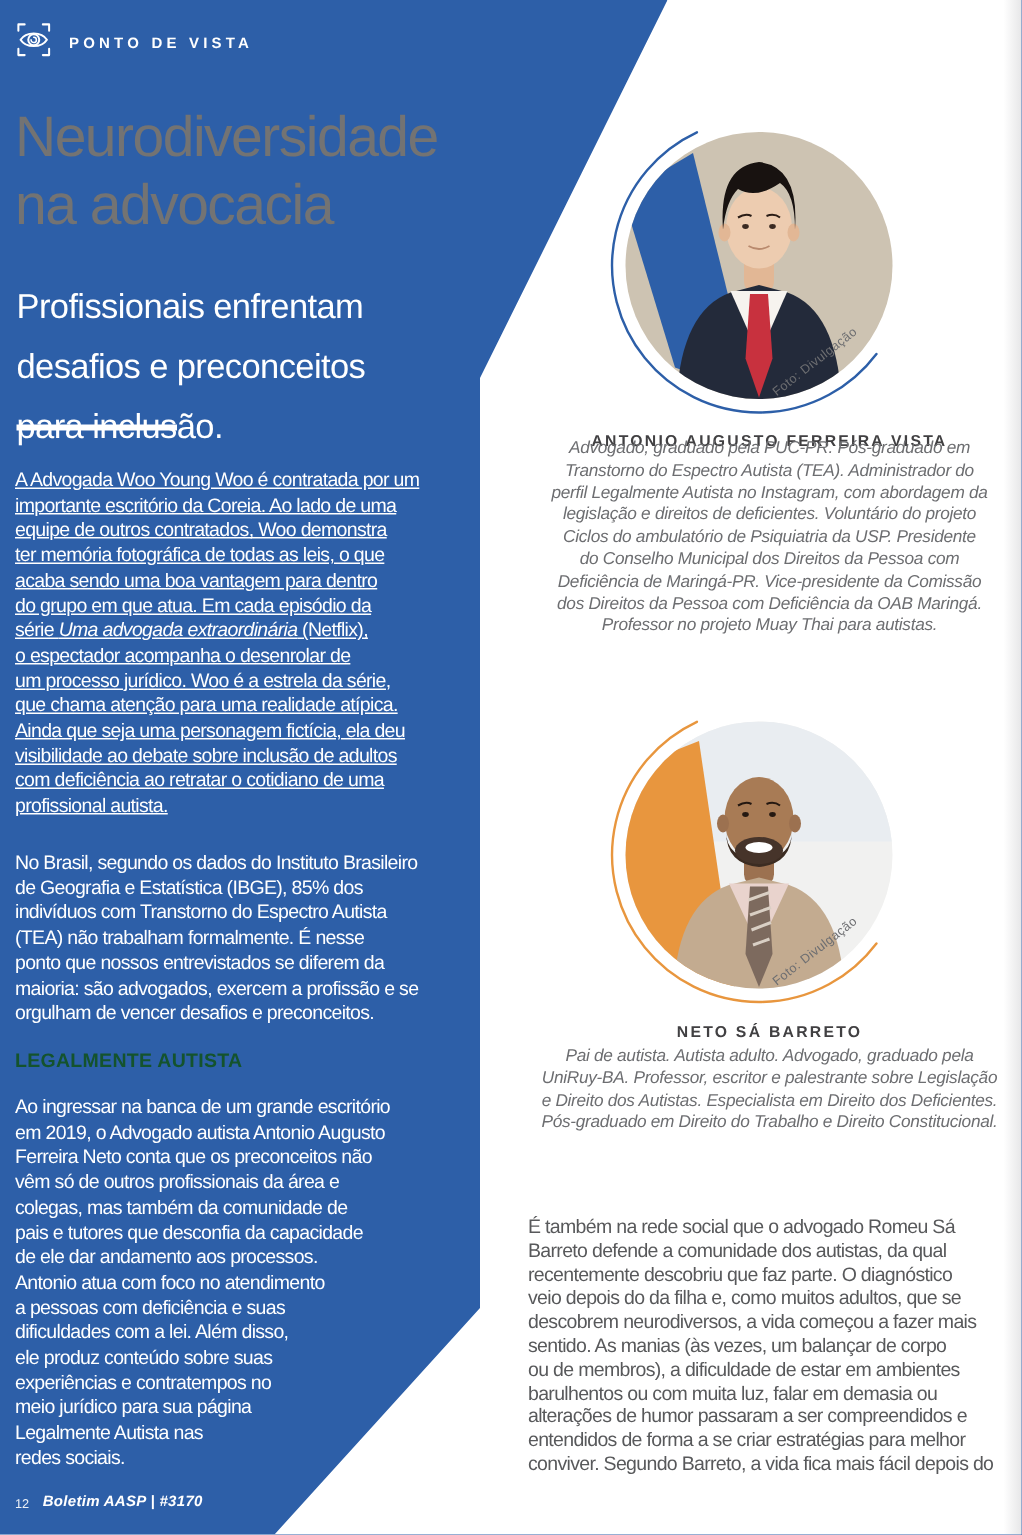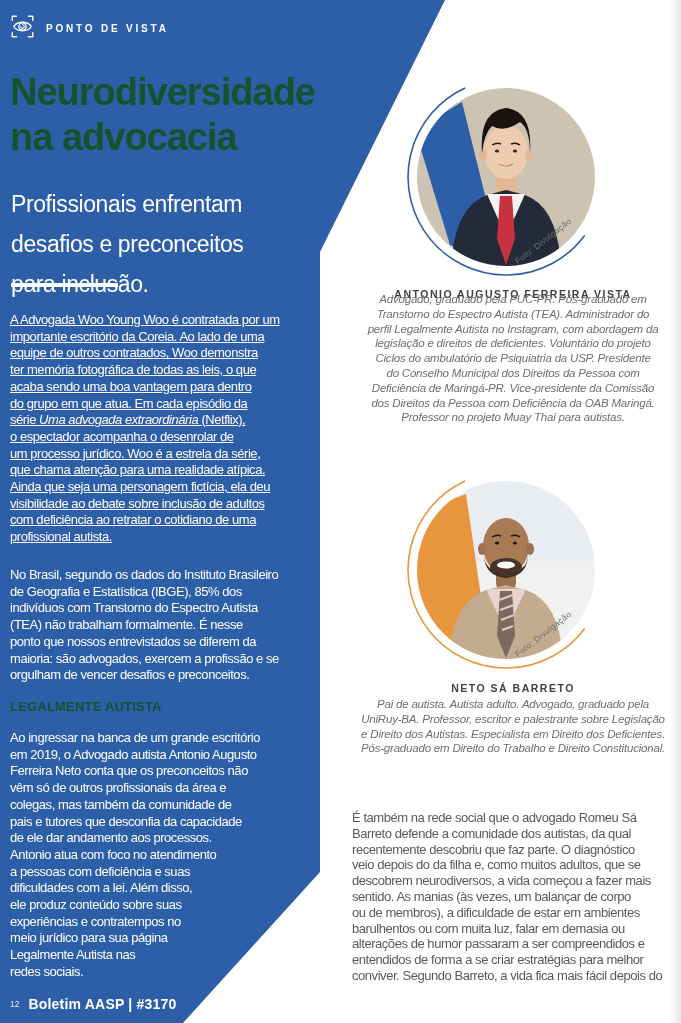--- a/index.html
+++ b/index.html
@@ -23,21 +23,21 @@
 
   
   .section-header { left:11px; top:15px; display:flex; align-items:center; gap:12px; }
   .section-label {
     color:#ffffff; font-size:10px; font-weight:bold; letter-spacing:2.8px;
   }
 
   
   .article-title {
     left:10px; top:70px; width:400px;
-    color:#14532d; font-size:38px; line-height:45px; font-weight:700;
+    color:#737373; font-size:38px; line-height:45px; font-weight:400;
     letter-spacing:-1px; white-space:pre-line;
   }
   .article-subtitle {
     left:11px; top:184px; width:340px;
     color:#ffffff; font-size:23px; line-height:40px; font-weight:400;
     letter-spacing:-0.4px; white-space:pre-line;
   }
   .divider { left:11px; top:283px; width:107px; height:3.5px; background:#ffffff; }
 
   
@@ -48,21 +48,21 @@
   .p1 { top:312px;text-decoration:underline; }
   .p2 { top:567px; }
   .left-subheading {
     left:10px; top:699px; color:#14532d; font-size:13px; font-weight:bold;
     letter-spacing:0.2px;
   }
   .p3 { top:730px; }
 
   .footer { left:10px; top:996px; display:flex; align-items:center; gap:9px; color:#ffffff; }
   .footer .num  { font-size:8.5px; font-weight:400; opacity:0.9; }
-  .footer .pub  { font-size:14px; font-weight:bold; letter-spacing:0.2px; }
+  .footer .pub  { font-size:10px; font-weight:bold; letter-spacing:0.2px;font-style:italic; }
 
   
   .photo-wrap { width:220px; height:220px; }
   .photo-1 { left:396px; top:67px; }
   .photo-2 { left:396px; top:460px; }
 
   .photo-credit {
     color:#6d6e71; font-size:8.5px; letter-spacing:0.3px;
     transform:rotate(-38deg); transform-origin:0 50%; white-space:nowrap;
   }

